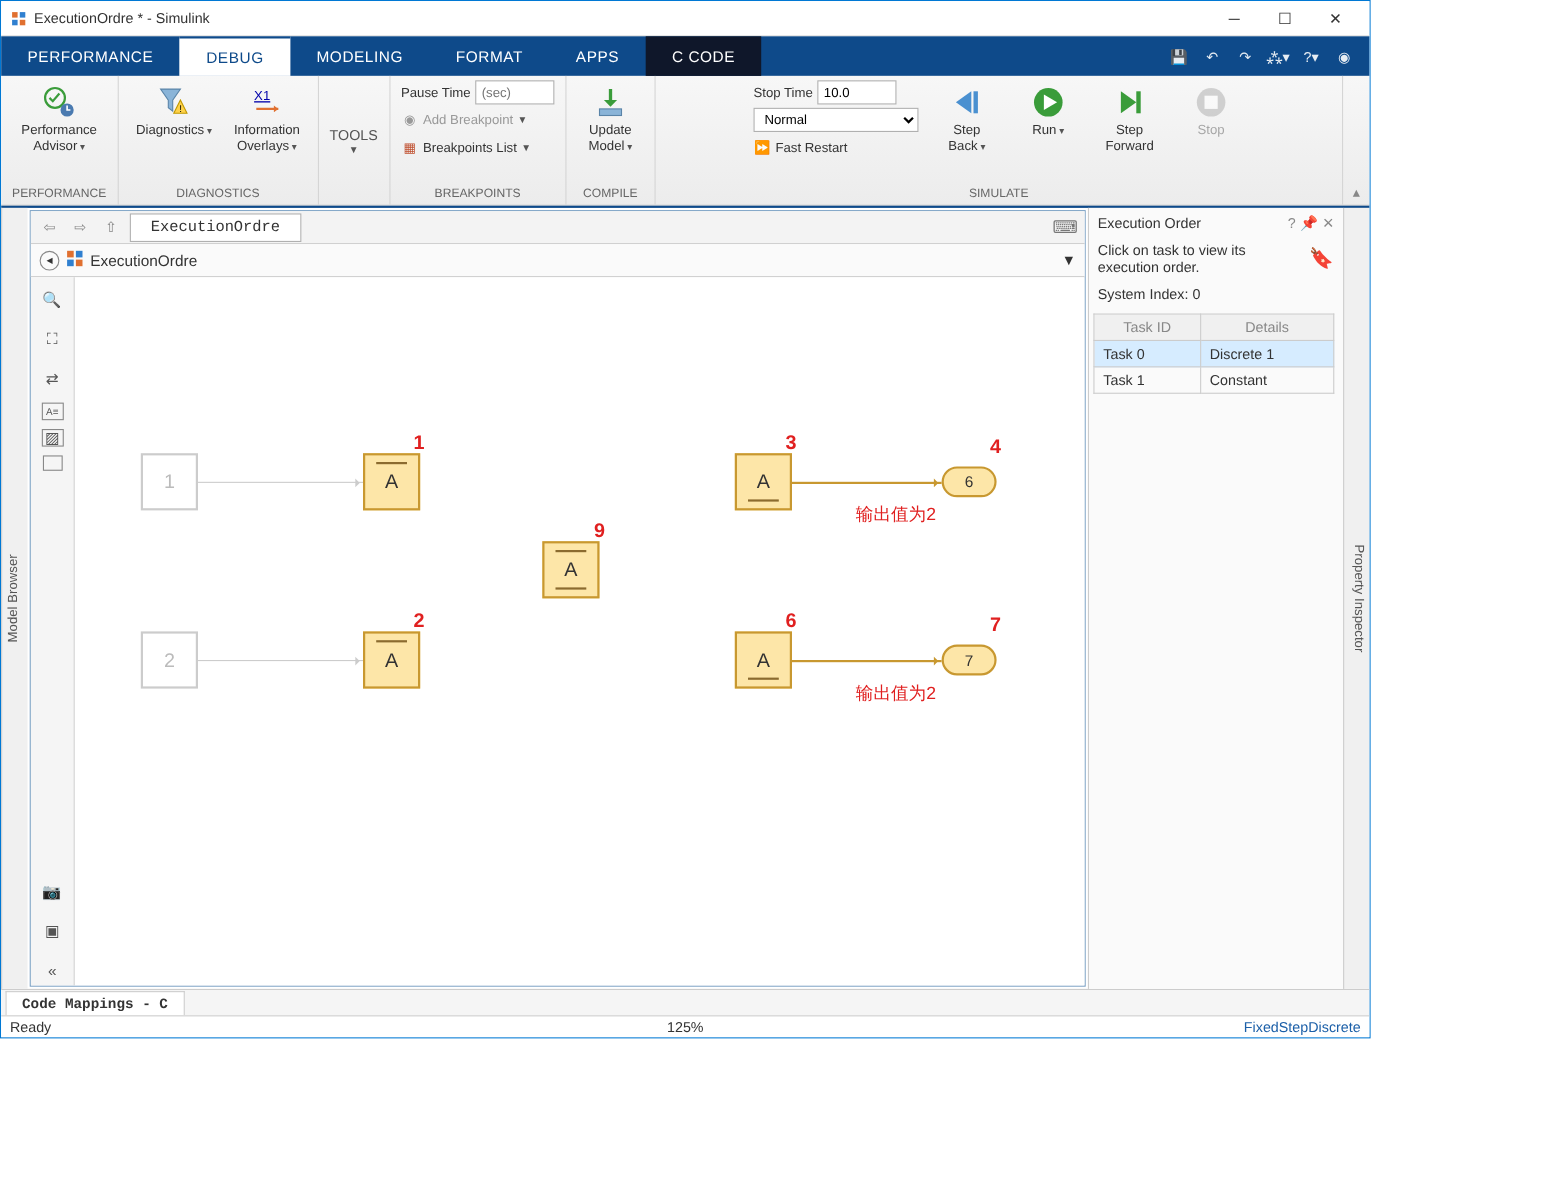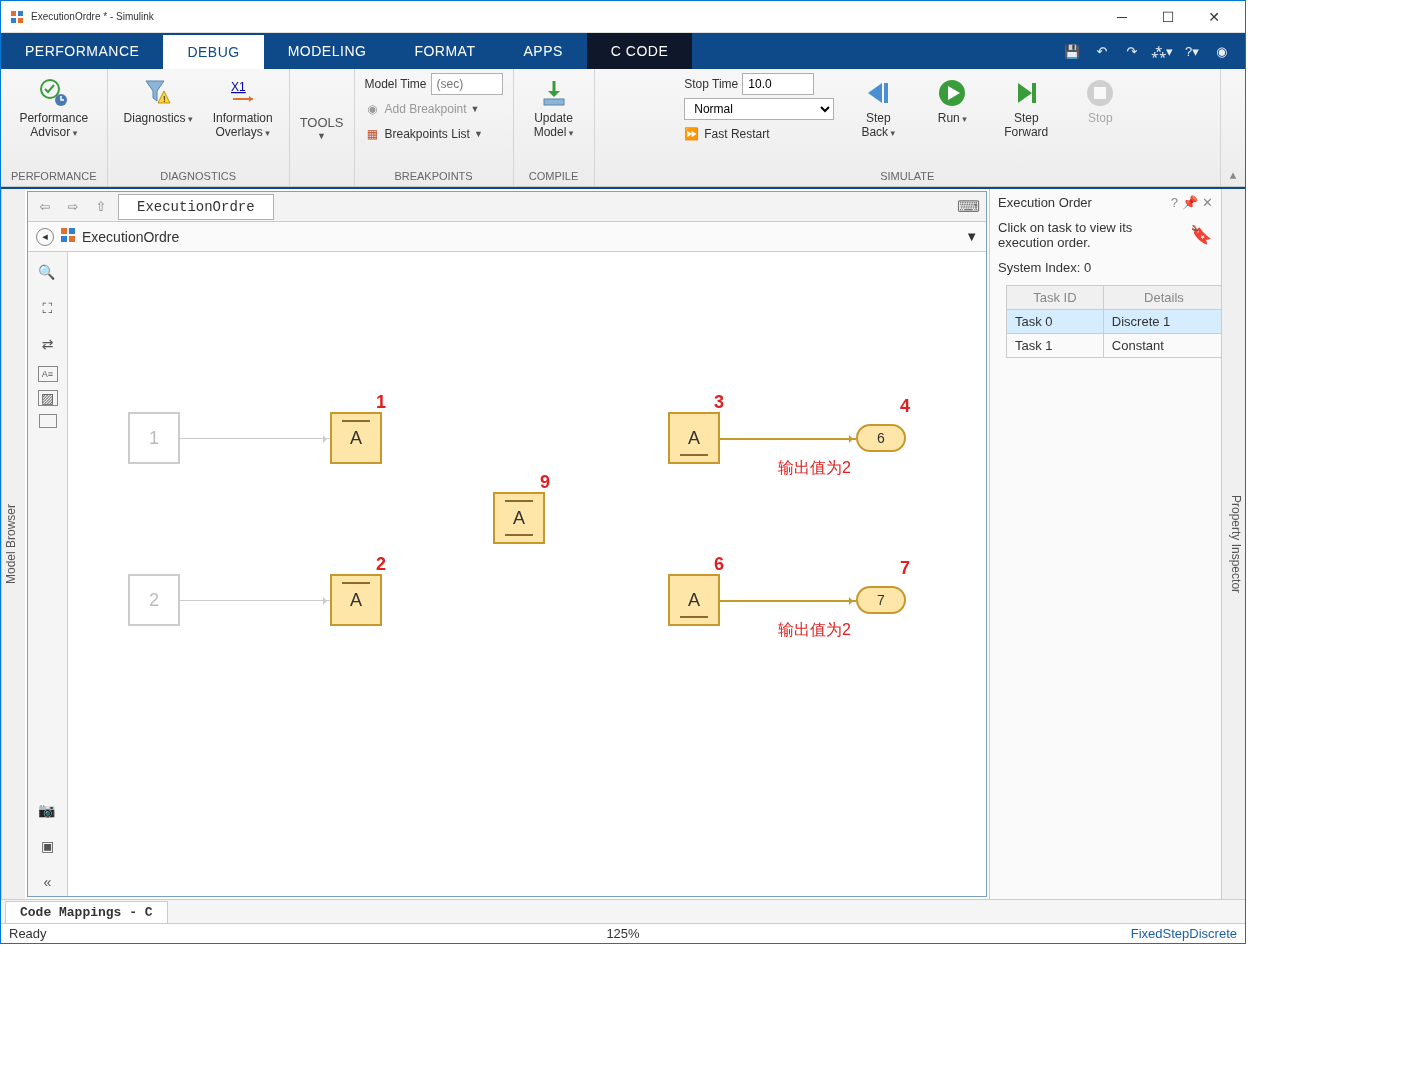--- a/index.html
+++ b/index.html
@@ -1,19 +1,19 @@
 <!DOCTYPE html>
 <html><head>
 <meta charset="utf-8">
 <style>
 * { box-sizing: border-box; margin: 0; padding: 0; font-family: "Segoe UI", Arial, sans-serif; }
 body { width: 1246px; height: 944px; background: #fff; font-size: 13px; color: #333; border: 1px solid #0078d4; overflow: hidden; }
 .titlebar { height: 32px; display: flex; align-items: center; padding: 0 8px; background: #fff; border-bottom: 1px solid #e0e0e0; }
 .titlebar .ico { width: 16px; height: 16px; margin-right: 6px; }
-.titlebar .title { flex: 1; font-size: 10px; }
+.titlebar .title { flex: 1; font-size: 13px; }
 .winbtns { display: flex; gap: 0; }
 .winbtn { width: 46px; height: 30px; display: flex; align-items: center; justify-content: center; font-size: 14px; }
 .tabstrip { height: 36px; background: #0e4a8a; display: flex; align-items: center; }
 .tab { padding: 0 24px; height: 36px; display: flex; align-items: center; color: #fff; font-size: 14px; letter-spacing: 0.5px; }
 .tab.active { background: #fff; color: #0e4a8a; border-top: 2px solid #0e4a8a; }
 .qat { margin-left: auto; display: flex; align-items: center; gap: 8px; padding-right: 12px; color: #fff; }
 .qat .qbtn { width: 22px; height: 22px; display: flex; align-items: center; justify-content: center; opacity: 0.9; }
 .ribbon { height: 118px; background: linear-gradient(#f7f7f7,#ececec); border-bottom: 1px solid #c8c8c8; display: flex; }
 .rgroup { border-right: 1px solid #d5d5d5; padding: 4px 10px 2px; display: flex; flex-direction: column; align-items: center; position: relative; }
 .rgroup .body { flex: 1; display: flex; align-items: flex-start; gap: 8px; }
@@ -47,21 +47,21 @@
 .anno { position: absolute; font-size: 16px; color: #e02020; }
 .wire { position: absolute; height: 1px; background: #ccc; }
 .wire::after { content: ""; position: absolute; right: -1px; top: -3px; border: 4px solid transparent; border-left-color: #ccc; }
 .wire.gold { background: #c89830; height: 2px; }
 .wire.gold::after { border-left-color: #c89830; top: -3px; }
 .execpanel { width: 232px; border-left: 1px solid #ccc; background: #fafafa; display: flex; flex-direction: column; font-family: "Courier New", monospace; font-size: 13px; }
 .execpanel .hdr { padding: 6px 8px; display: flex; align-items: center; gap: 4px; }
 .execpanel .hdr .ttl { flex: 1; color: #333; }
 .execpanel .msg { padding: 4px 8px; color: #333; display: flex; align-items: center; gap: 6px; font-size: 13px; }
 .execpanel .sys { padding: 6px 8px; }
-.exectbl { width: calc(100% - 12px); margin: 4px 16px; border-collapse: collapse; font-size: 13px; }
+.exectbl { width: calc(100% - 12px); margin: 4px 4px; border-collapse: collapse; font-size: 13px; }
 .exectbl th, .exectbl td { border: 1px solid #ccc; padding: 4px 8px; text-align: left; }
 .exectbl th { background: #f0f0f0; font-weight: normal; color: #888; text-align: center; }
 .exectbl tr.sel td { background: #d6ecff; }
 .footer-tab { height: 24px; background: #f5f5f5; border-top: 1px solid #ccc; display: flex; align-items: center; }
 .footer-tab .ftab { border: 1px solid #ccc; border-bottom: none; padding: 3px 14px; font-family: "Courier New", monospace; font-size: 13px; background: #fff; margin-left: 4px; font-weight: bold; }
 .status { height: 20px; background: #fff; border-top: 1px solid #ccc; display: flex; align-items: center; font-size: 13px; padding: 0 8px; }
 .status .mid { position: absolute; left: 50%; transform: translateX(-50%); }
 .status .right { margin-left: auto; color: #1b5fa8; }
 .ddwn::after { content: " ▾"; font-size: 9px; color: #555; }
 .navbar .kbd { margin-left: auto; font-size: 16px; color: #777; }
@@ -151,21 +151,21 @@
     <div class="body" style="align-items:center;justify-content:center;width:100%;flex-direction:column;gap:1px;padding-top:14px">
       <span class="rtxt" style="color:#555">TOOLS</span>
       <span class="chev">▼</span>
     </div>
     <div class="label">&nbsp;</div>
   </div>
   <div class="rgroup">
     <div class="body">
       <div class="rstack">
         <div class="rrow">
-          <span>Model Time</span>
+          <span>Pause Time</span>
           <input class="rinput" style="width: 72px; color: rgb(153, 153, 153);" placeholder="(sec)">
         </div>
         <div class="rrow" style="color:#999">
           <span class="mini">◉</span>
           <span>Add Breakpoint</span>
           <span class="chev">▼</span>
         </div>
         <div class="rrow">
           <span class="mini" style="color:#c05030">▦</span>
           <span>Breakpoints List</span>

